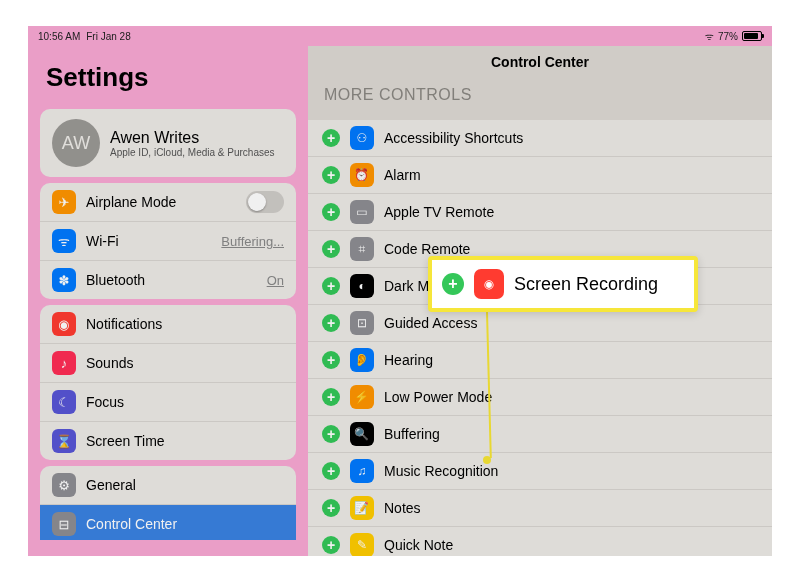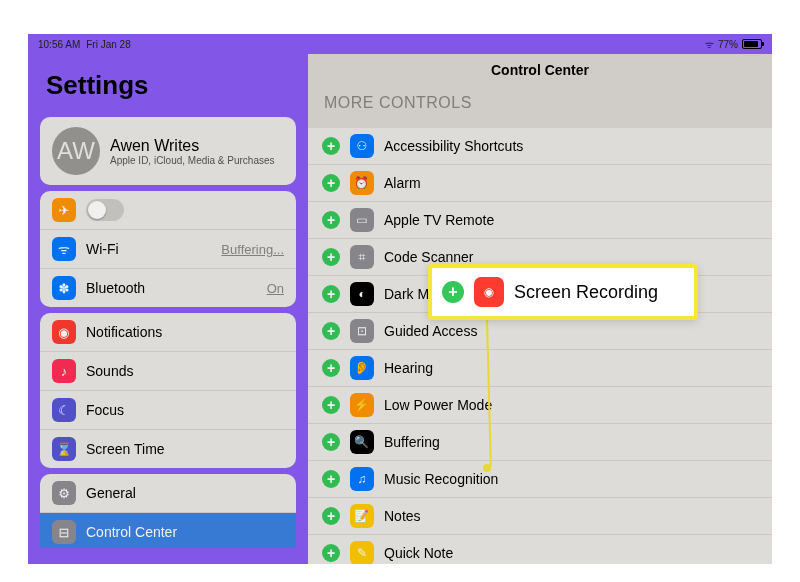--- a/index.html
+++ b/index.html
@@ -1,30 +1,30 @@
 <!DOCTYPE html>
 <html><head>
 <meta charset="utf-8">
 <style>
 * { margin:0; padding:0; box-sizing:border-box; font-family:-apple-system,Helvetica,Arial,sans-serif; }
 body { background:#fff; width:800px; height:582px; position:relative; overflow:hidden; }
-.frame { position:absolute; left:28px; top:26px; width:744px; height:530px; background:#8b5cf6; overflow:hidden; filter:blur(0.3px);margin-top:8px; }
+.frame { position:absolute; left:28px; top:26px; width:744px; height:530px; background:#f9a8d4; overflow:hidden; filter:blur(0.3px); }
 .dim { position:absolute; inset:0; background:rgba(0,0,0,0.06); pointer-events:none; z-index:5; }
 .status { position:absolute; top:0; left:0; right:0; height:20px; font-size:10px; color:#222; display:flex; align-items:center; padding:0 10px; justify-content:space-between; }
 .status-left { display:flex; gap:6px; }
 .status-right { display:flex; gap:4px; align-items:center; }
 .battery { width:20px; height:10px; border:1px solid #000; border-radius:2px; position:relative; }
 .battery::after { content:''; position:absolute; right:-3px; top:2px; width:2px; height:4px; background:#000; border-radius:0 1px 1px 0; }
 .battery-fill { position:absolute; left:1px; top:1px; bottom:1px; width:75%; background:#000; border-radius:1px; }
 
 .sidebar { position:absolute; left:0; top:20px; width:280px; bottom:16px; overflow:hidden; }
 .sb-title { font-size:26px; font-weight:700; padding:16px 18px 10px; color:#000; }
 .card { background:#eceae6; margin:6px 12px; border-radius:10px; overflow:hidden; }
 .profile { display:flex; align-items:center; padding:10px 12px; gap:10px; }
-.avatar { width:48px; height:48px; border-radius:50%; background:#9b9995; color:#efede9; display:flex; align-items:center; justify-content:center; font-size:24px; font-weight:500; }
+.avatar { width:48px; height:48px; border-radius:50%; background:#9b9995; color:#efede9; display:flex; align-items:center; justify-content:center; font-size:18px; font-weight:500; }
 .profile-text .name { font-size:16px; color:#000; }
 .profile-text .sub { font-size:10px; color:#555; }
 .row { display:flex; align-items:center; padding:7px 12px; gap:10px; border-top:1px solid #d8d5d1; min-height:36px; }
 .row:first-child { border-top:none; }
 .row.selected { background:#3a82e2; color:#fff; }
 .row.selected .label { color:#fff; }
 .icn { width:24px; height:24px; border-radius:6px; display:flex; align-items:center; justify-content:center; font-size:13px; color:#fff; flex-shrink:0; }
 .label { font-size:14px; color:#000; flex:1; }
 .value { font-size:13px; color:#888;text-decoration:underline; }
 .toggle { width:38px; height:22px; background:#cfccc8; border-radius:11px; position:relative; }
@@ -72,20 +72,21 @@
         <div class="profile-text">
           <div class="name">Awen Writes</div>
           <div class="sub">Apple ID, iCloud, Media &amp; Purchases</div>
         </div>
       </div>
     </div>
 
     <div class="card" id="sb-g1">
         <div class="row">
           <div class="icn" style="background: rgb(255, 149, 0);">✈</div>
+          <div class="label">Airplane Mode</div>
           <div class="toggle"></div>
         </div>
         <div class="row">
           <div class="icn" style="background: rgb(0, 122, 255);">ᯤ</div>
           <div class="label">Wi-Fi</div>
           <div class="value">Buffering...</div>
         </div>
         <div class="row">
           <div class="icn" style="background: rgb(0, 122, 255);">✽</div>
           <div class="label">Bluetooth</div>
@@ -141,21 +142,21 @@
           <div class="label">Alarm</div>
         </div>
         <div class="lrow">
           <div class="add-btn">+</div>
           <div class="licn" style="background: rgb(142, 142, 147);">▭</div>
           <div class="label">Apple TV Remote</div>
         </div>
         <div class="lrow">
           <div class="add-btn">+</div>
           <div class="licn" style="background: rgb(142, 142, 147);">⌗</div>
-          <div class="label">Code Scanner</div>
+          <div class="label">Code Remote</div>
         </div>
         <div class="lrow">
           <div class="add-btn">+</div>
           <div class="licn" style="background: rgb(0, 0, 0);">◐</div>
           <div class="label">Dark Mode</div>
         </div>
         <div class="lrow">
           <div class="add-btn">+</div>
           <div class="licn" style="background: rgb(142, 142, 147);">⊡</div>
           <div class="label">Guided Access</div>

